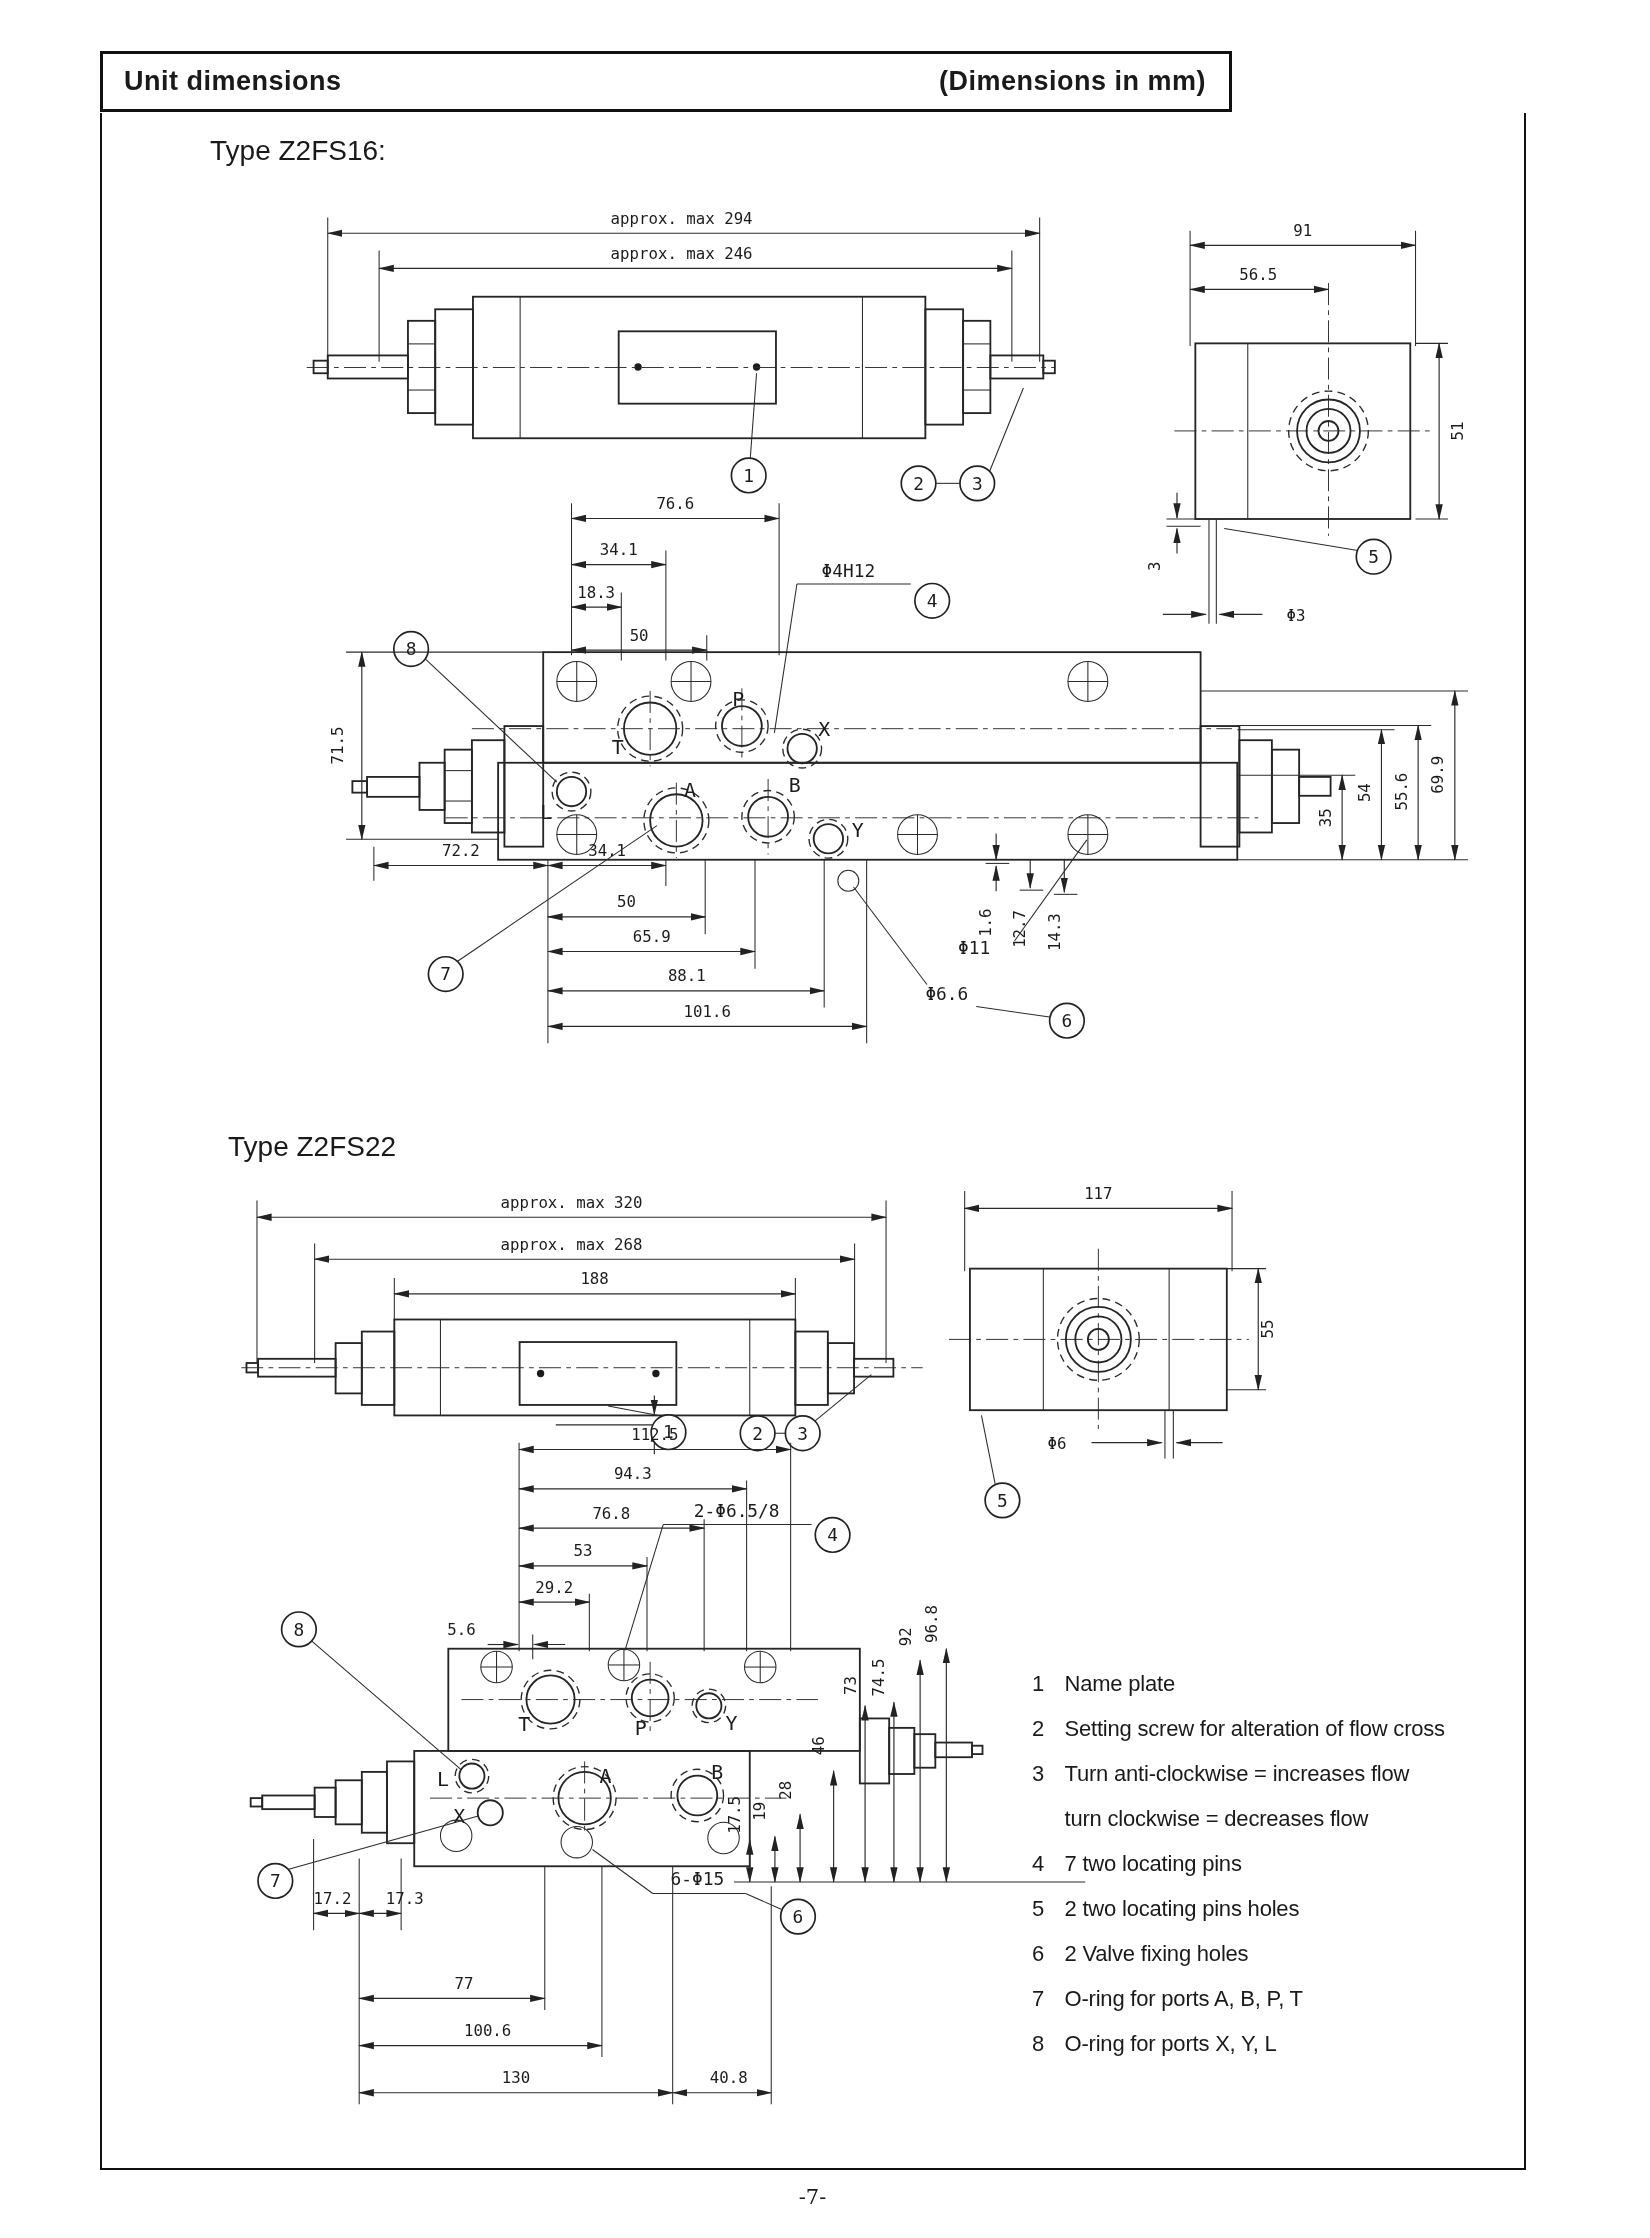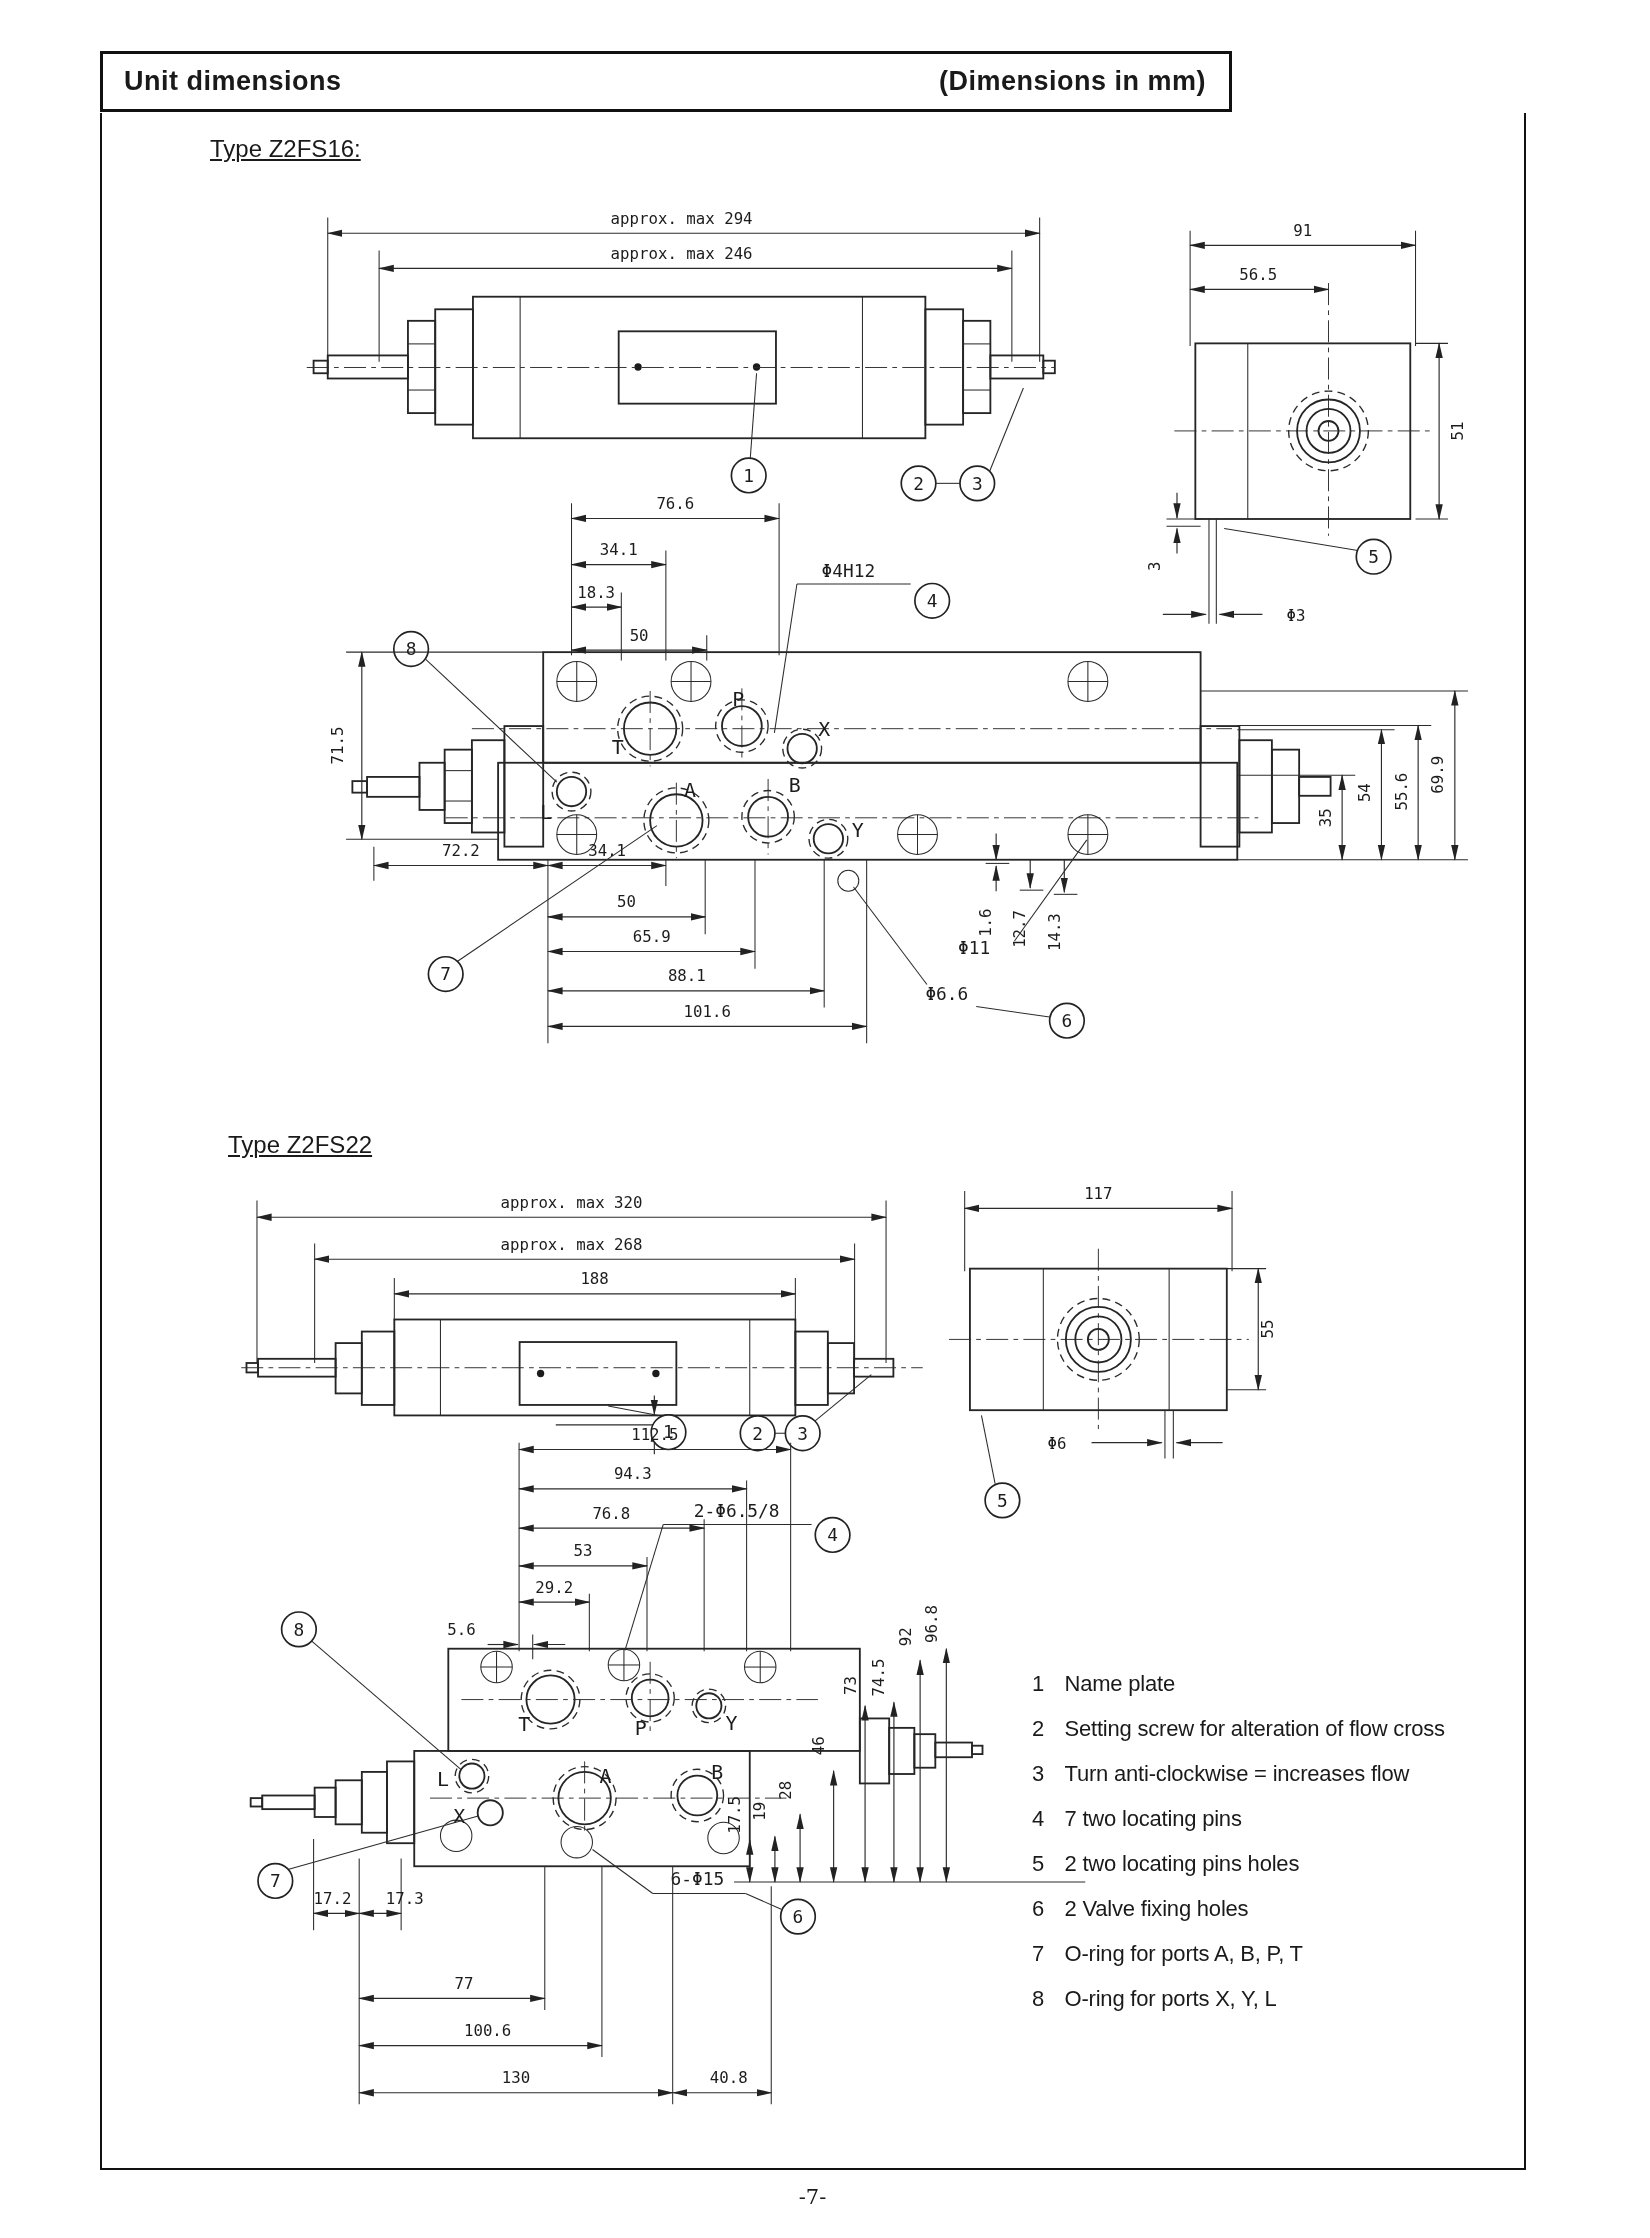--- a/index.html
+++ b/index.html
@@ -4,21 +4,21 @@
 <style>
   html,body{margin:0;padding:0;background:#ffffff;}
   body{width:1651px;height:2239px;position:relative;font-family:"Liberation Sans",sans-serif;color:#1a1a1a;}
   .abs{position:absolute;}
   
   .band{left:100px;top:51px;width:1132px;height:61px;border:3.1px solid #111;box-sizing:border-box;
         display:flex;align-items:center;justify-content:space-between;padding:0 23px 0 21px;}
   .band .t{font-size:27px;font-weight:bold;letter-spacing:0.5px;}
   
   .frame{left:100px;top:113px;width:1426px;height:2057px;border-left:2.6px solid #111;border-right:2.6px solid #111;border-bottom:2.6px solid #111;box-sizing:border-box;}
-  .typelabel{font-size:24px;text-decoration:underline;}
+  .typelabel{font-size:28px;}
   
   .legend{left:1032px;top:1661px;width:503px;font-size:22px;line-height:45px;letter-spacing:-0.2px;}
   .lrow{display:flex;}
   .lnum{width:32.5px;flex:0 0 32.5px;}
   .ltxt{flex:1;}
   .footer{left:755px;top:2185px;width:115px;text-align:center;font-size:21px;font-family:"DejaVu Serif",serif;}
   
   svg text{fill:#1c1c1c;}
   .t30{font:30px "DejaVu Sans Mono",monospace;text-anchor:middle;}
   .t34{font:34px "DejaVu Sans Mono",monospace;text-anchor:middle;}
@@ -49,20 +49,24 @@
       <span class="lnum">1</span>
       <span class="ltxt">Name plate</span>
     </div>
   <div class="lrow">
       <span class="lnum">2</span>
       <span class="ltxt">Setting screw for alteration of flow cross</span>
     </div>
   <div class="lrow">
       <span class="lnum">3</span>
       <span class="ltxt">Turn anti-clockwise = increases flow</span>
+    </div>
+  <div class="lrow">
+      <span class="lnum"></span>
+      <span class="ltxt">turn clockwise = decreases flow</span>
     </div>
   <div class="lrow">
       <span class="lnum">4</span>
       <span class="ltxt">7 two locating pins</span>
     </div>
   <div class="lrow">
       <span class="lnum">5</span>
       <span class="ltxt">2 two locating pins holes</span>
     </div>
   <div class="lrow">

